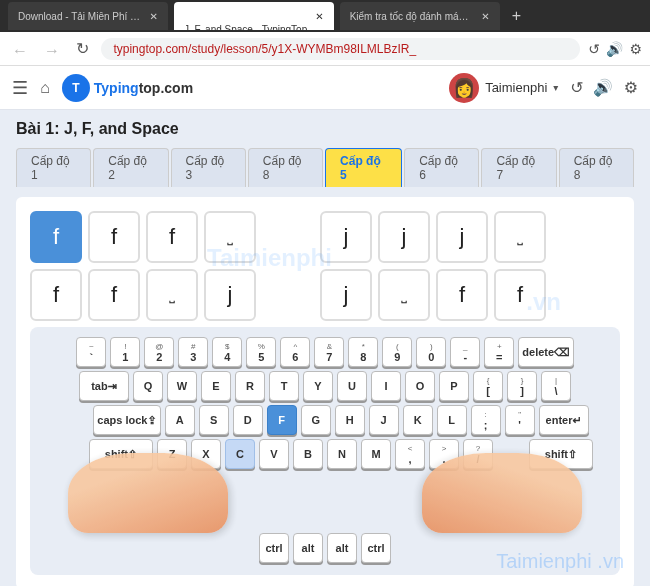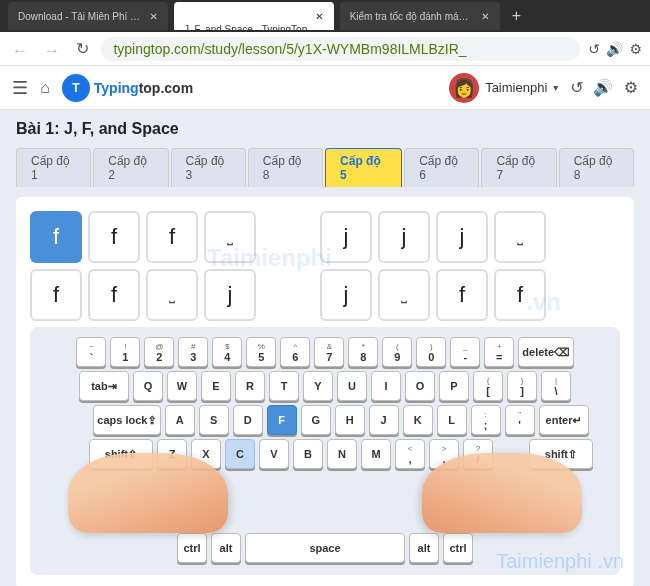--- a/index.html
+++ b/index.html
@@ -59,22 +59,22 @@
       cursor: pointer;
       padding: 2px 4px;
     }
     .nav-btn.disabled { color: #bbb; cursor: default; }
     .url-field {
       flex: 1;
       background: #f1f3f4;
       border: none;
       border-radius: 12px;
       padding: 4px 12px;
-      font-size: 14px;
-      color: #4d7c0f;
+      font-size: 12px;
+      color: #b91c1c;
       outline: none;
     }
     .header-icons {
       display: flex;
       gap: 6px;
       align-items: center;
     }
     .header-icon {
       color: #555;
       font-size: 14px;
@@ -595,23 +595,20 @@
         box-shadow: -2px 2px 8px rgba(0,0,0,0.2);
       "></div>
     </div>
         <div class="kb-row">
           <div class="kb-key">
             <span class="main-char">ctrl</span>
           </div>
           <div class="kb-key">
             <span class="main-char">alt</span>
           </div>
-          <div class="kb-key space">
-            <span class="main-char">space</span>
-          </div>
           <div class="kb-key">
             <span class="main-char">alt</span>
           </div>
           <div class="kb-key">
             <span class="main-char">ctrl</span>
           </div>
         </div>
       </div>
 
   <div style="position: absolute; bottom: 16px; right: 10px; opacity: 0.25; font-size: 20px; font-weight: normal; color: rgb(34, 136, 255); pointer-events: none; z-index: 20;">Taimienphi .vn</div>

